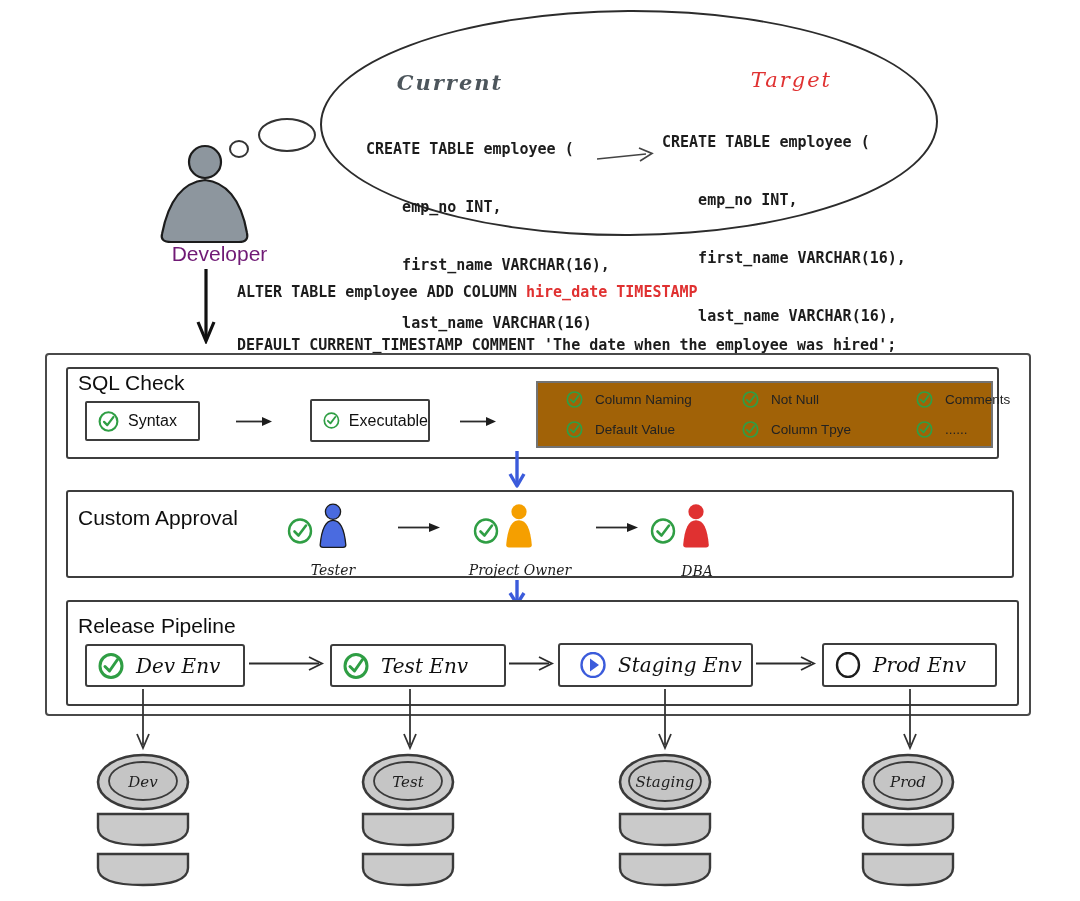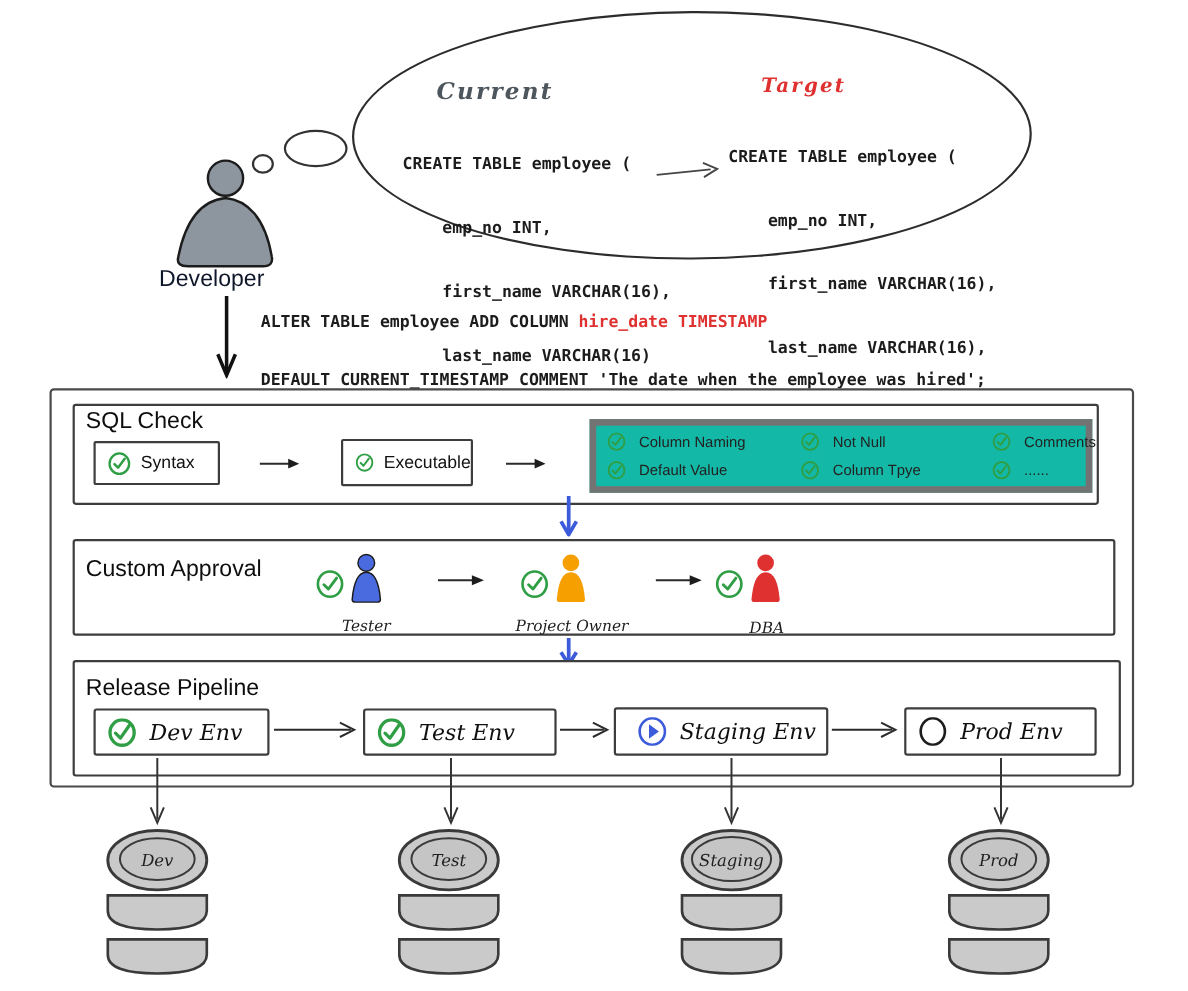--- a/index.html
+++ b/index.html
@@ -10,36 +10,36 @@
   
   .thought-ellipse { left:320px; top:10px; width:618px; height:226px;
     border:2.5px solid #2c2c2c; border-radius:50%; background:#fff; transform:rotate(-0.3deg); }
   .bubble { border:2px solid #333; border-radius:50%; background:#fff; }
   .bubble-sm { left:229px; top:140px; width:20px; height:18px; }
   .bubble-lg { left:258px; top:118px; width:58px; height:34px; }
 
   .hw { font-family:"DejaVu Serif", serif; font-style:italic;margin-top:12px; }
   .title-current { left:370px; top:58px; width:160px; text-align:center;
     font-size:21px; letter-spacing:2px; color:#4d565c; font-weight:700; }
-  .title-target  { left:692px; top:56px; width:140px; text-align:left;
-    font-size:18px; letter-spacing:2px; color:#e03131; font-weight:700; }
+  .title-target  { left:692px; top:56px; width:140px; text-align:right;
+    font-size:21px; letter-spacing:2px; color:#e03131; font-weight:400; }
 
   .code { font-family:"DejaVu Sans Mono", monospace; font-weight:700; font-size:15px;
     color:#1c1c1c; white-space:pre; }
   .code-block div { line-height:22px; }
   #current-code { left:366px; top:102px; }
   #target-code  { left:662px; top:95px; }
   .hl-red { color:#e03131; }
 
   #transform-arrow { left:596px; top:147px; }
 
   
   #developer-figure { left:151px; top:144px; }
-  #developer-label { left:100px; top:242px; width:185px; text-align:center;
-    font-size:21px; color:#0f172a; }
+  #developer-label { left:127px; top:242px; width:185px; text-align:center;
+    font-size:21px; color:#701a75; }
   #developer-arrow { left:194px; top:268px; }
 
   
   #alter-line1 { left:237px; top:283px; }
   #alter-line2 { left:237px; top:316px;margin-top:20px; }
 
   
   .outer-box { left:45px; top:353px; width:986px; height:363px;
     border:2px solid #4a4a4a; border-radius:4px; background:#fff; }
   .section { border:2px solid #3d3d3d; border-radius:3px; background:#fff; }
@@ -53,23 +53,23 @@
 
   
   .step-box { border:2px solid #3d3d3d; border-radius:2px; background:#fff;
     display:flex; align-items:center; gap:9px; padding-left:11px; }
   #syntax-box { left:85px; top:401px; width:115px; height:40px; }
   #executable-box { left:310px; top:399px; width:120px; height:43px; }
   .step-label { font-size:16px; color:#111; }
 
   
   #checklist-box { left:536px; top:381px; width:457px; height:67px;
-    border:6px solid #737373; background:#14b8a6; display:grid;
+    border:2px solid #737373; background:#a16207; display:grid;
     grid-template-columns:176px 174px 1fr; grid-auto-rows:1fr;
-    align-items:center; padding:2px 0 2px 10px; }
+    align-items:center; padding:2px 0 2px 28px; }
   .chk-item { display:flex; align-items:center; gap:12px; }
   .chk-label { font-size:13.5px; color:#222; }
 
   
   .role-label { font-size:14px; color:#1c1c1c; text-align:center; }
   #tester-check { left:287px; top:518px; } #tester-person { left:314px; top:503px; }
   #tester-label { left:293px; top:550px; width:80px; }
   #po-check { left:473px; top:518px; } #po-person { left:500px; top:503px; }
   #po-label { left:460px; top:550px; width:120px; }
   #dba-check { left:650px; top:518px; } #dba-person { left:677px; top:503px; }

